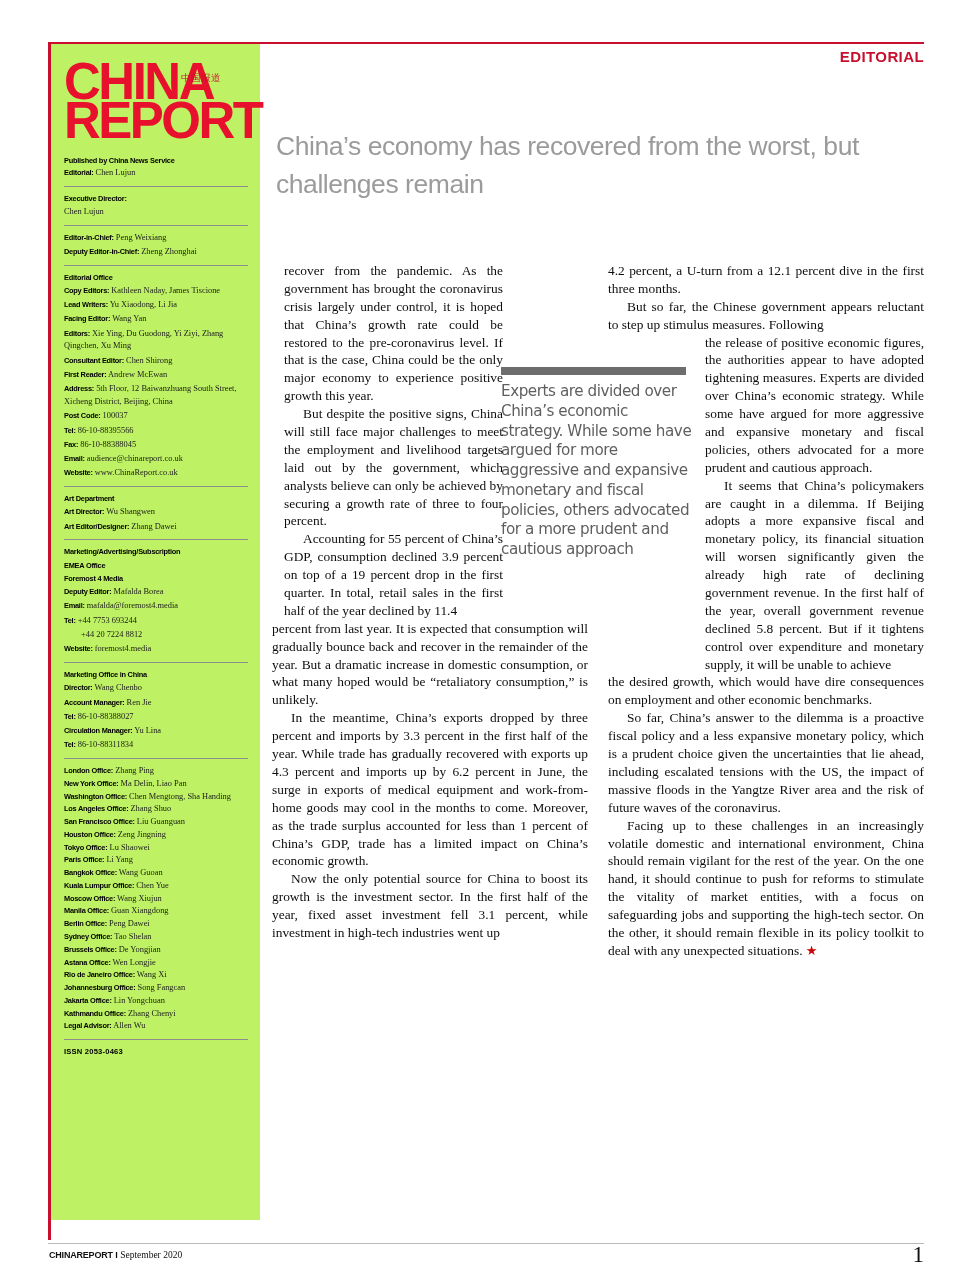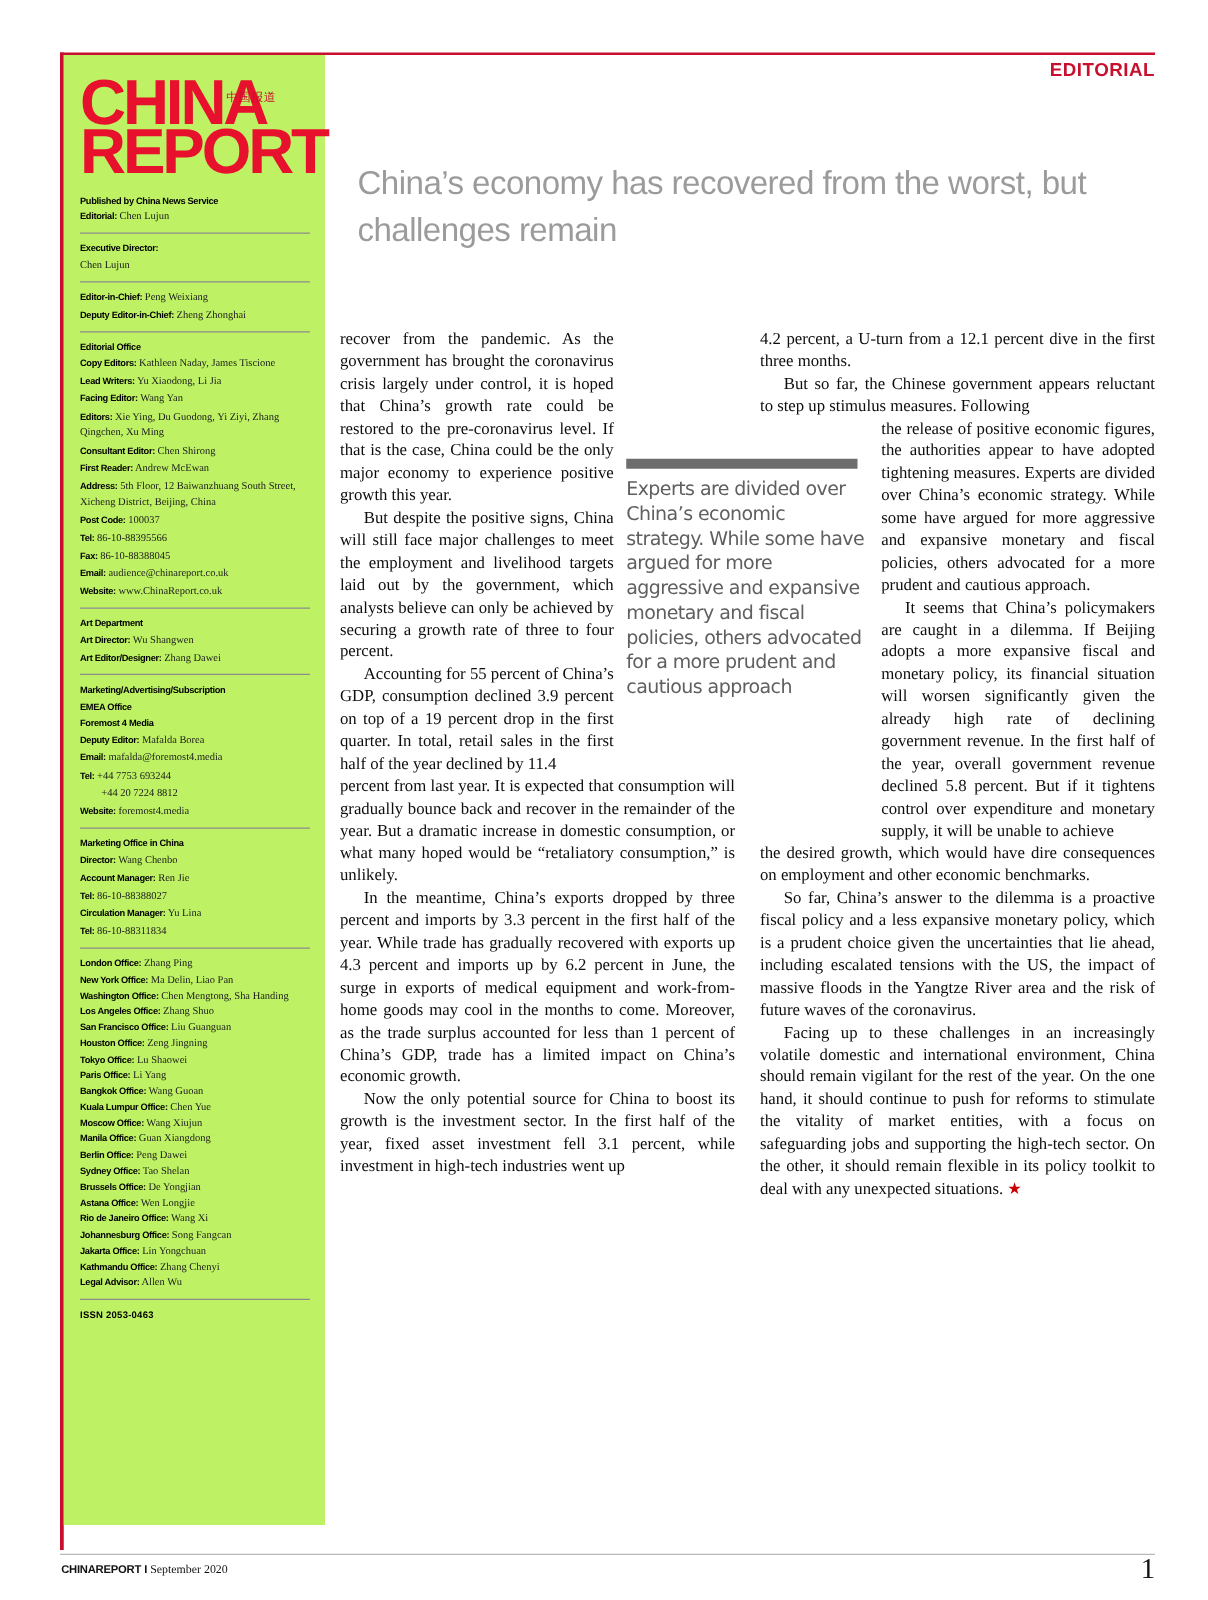--- a/index.html
+++ b/index.html
@@ -126,21 +126,21 @@
     left: 272px; top: 128px;
     width: 652px;
   }
   #headline {
     font-family: "Liberation Sans", sans-serif;
     font-weight: normal;
     font-size: 26.5px;
     line-height: 1.42;
     color: #9b9b9b;
     letter-spacing: -0.45px;
-    margin: 0 0 0 14px;
+    margin: 0 0 0 4px;
     width: 640px;
   }
 
   
   #body-cols {
     position: absolute;
     left: 272px; top: 262px;
     width: 652px; height: 950px;
   }
   .col {
@@ -156,21 +156,21 @@
   }
   .col-left  { left: 0; }
   .col-right { left: 336px; }
   .col p { margin: 0; text-indent: 19px; }
   .col p.noindent { text-indent: 0; }
 
   
   .narrow {
     width: 219px;
   }
-  .col-left .narrow  { margin-left: 0; }
+  .col-left .narrow  { margin-left: 12px; }
   .col-right .narrow { margin-left: 97px; }
 
   
   #pullquote {
     position: absolute;
     left: 501px; top: 367px;
     width: 192px;
   }
   #pullquote .pq-bar {
     width: 185px; height: 8px;

